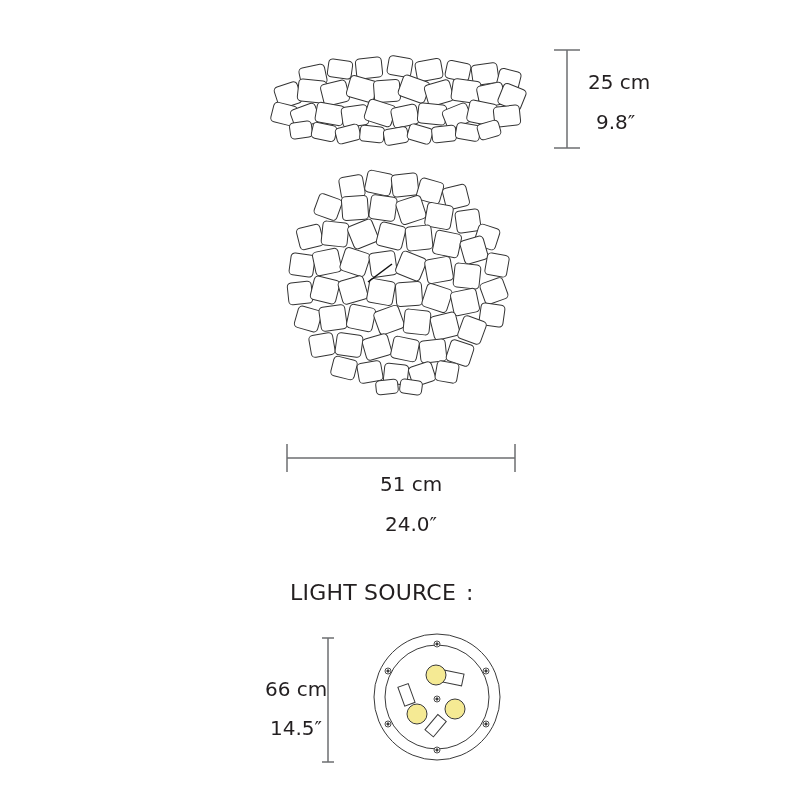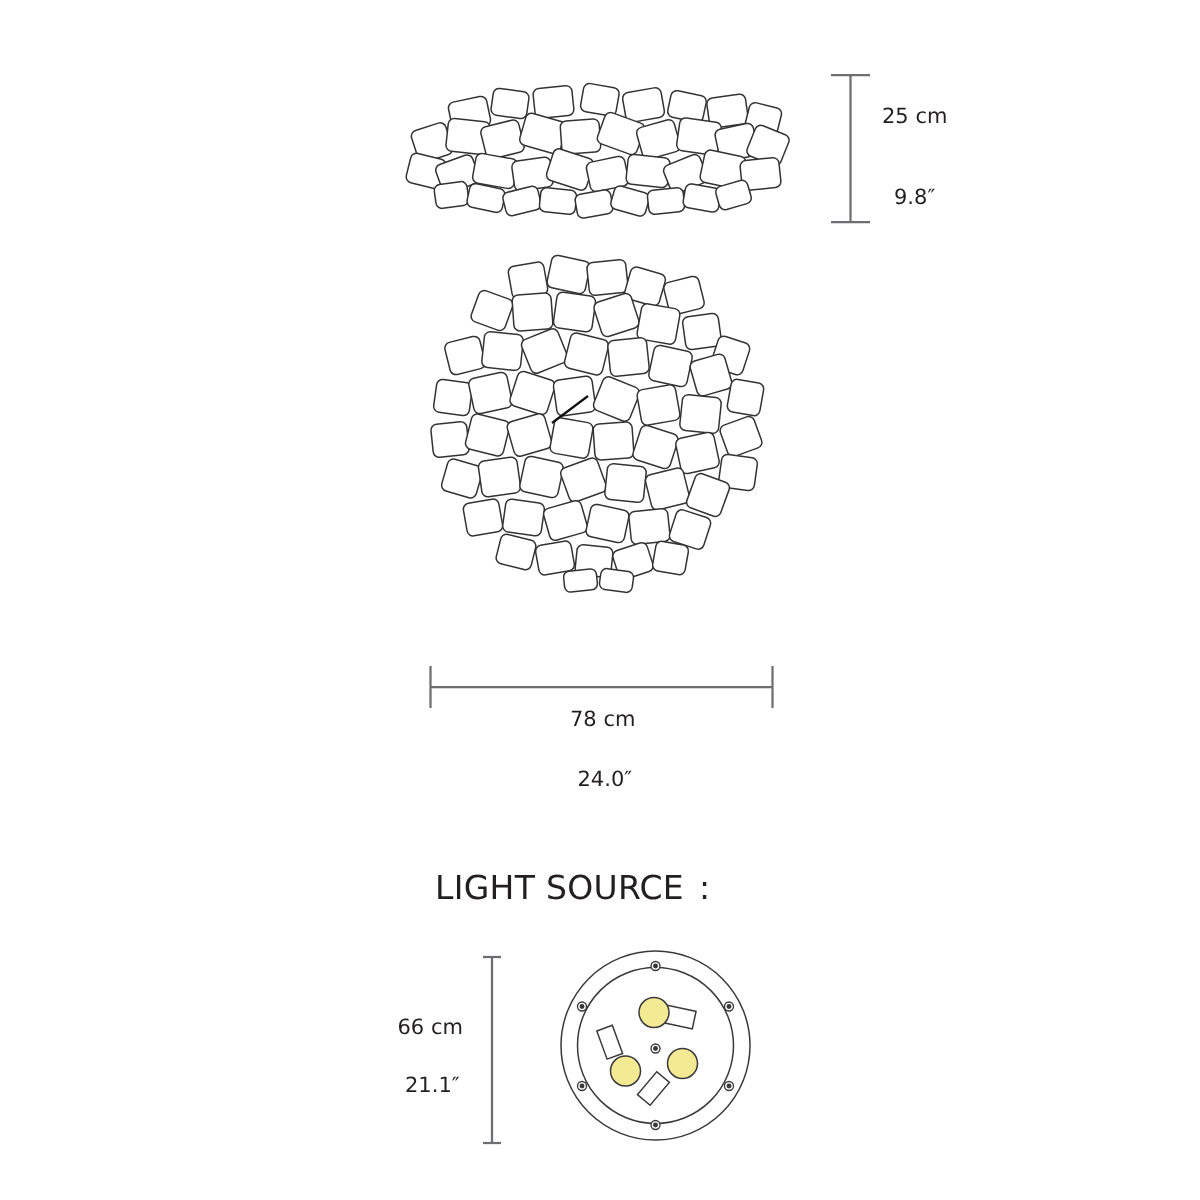--- a/index.html
+++ b/index.html
@@ -1,18 +1,18 @@
 <!DOCTYPE html>
 <html><head>
 <meta charset="utf-8">
 <style>
   html,body{margin:0;padding:0;background:#fff;}
   body{width:800px;height:800px;position:relative;overflow:hidden;font-family:"DejaVu Sans","Liberation Sans",sans-serif;color:#231f20;}
   svg{position:absolute;left:0;top:0;}
-  .lbl{position:absolute;font-size:14px;color:#231f20;white-space:nowrap;}
+  .lbl{position:absolute;font-size:20px;color:#231f20;white-space:nowrap;}
   .title{position:absolute;font-size:22px;color:#231f20;white-space:nowrap;letter-spacing:0.2px;}
 </style>
 </head>
 <body>
 
 <svg width="800" height="800" viewBox="0 0 800 800">
   <g fill="#fff" stroke="#333" stroke-width="1" stroke-linejoin="round">
 
     <rect x="300" y="66" width="26" height="20" rx="4" transform="rotate(-12 313 76)"></rect>
     <rect x="328" y="60" width="24" height="18" rx="4" transform="rotate(8 340 69)"></rect>
@@ -160,22 +160,22 @@
     <rect x="443" y="672" width="20" height="12" fill="#fff" transform="rotate(12 453 678)"></rect>
     <circle cx="436" cy="675" r="10" fill="#f5ea94"></circle>
     <rect x="401" y="685" width="11" height="20" fill="#fff" transform="rotate(-20 406 695)"></rect>
     <circle cx="417" cy="714" r="10" fill="#f5ea94"></circle>
     <rect x="430" y="716" width="11" height="20" fill="#fff" transform="rotate(40 436 726)"></rect>
     <circle cx="455" cy="709" r="10" fill="#f5ea94"></circle>
   </g>
 </svg>
 
 <div class="lbl" style="left:588px;top:70px;">25 cm</div>
-<div class="lbl" style="left:596px;top:110px;margin-top:14px;">9.8″</div>
+<div class="lbl" style="left:596px;top:110px;">9.8″</div>
 
-<div class="lbl" style="left:380px;top:472px;">78 cm</div>
+<div class="lbl" style="left:380px;top:472px;">51 cm</div>
 <div class="lbl" style="left:385px;top:512px;">24.0″</div>
 
 <div class="title" style="left:290px;top:580px;">LIGHT SOURCE</div>
 <div class="title" style="left:466px;top:580px;">:</div>
 
 <div class="lbl" style="left:265px;top:677px;">66 cm</div>
-<div class="lbl" style="left:270px;top:716px;">21.1″</div>
+<div class="lbl" style="left:270px;top:716px;">14.5″</div>
 
 </body></html>

